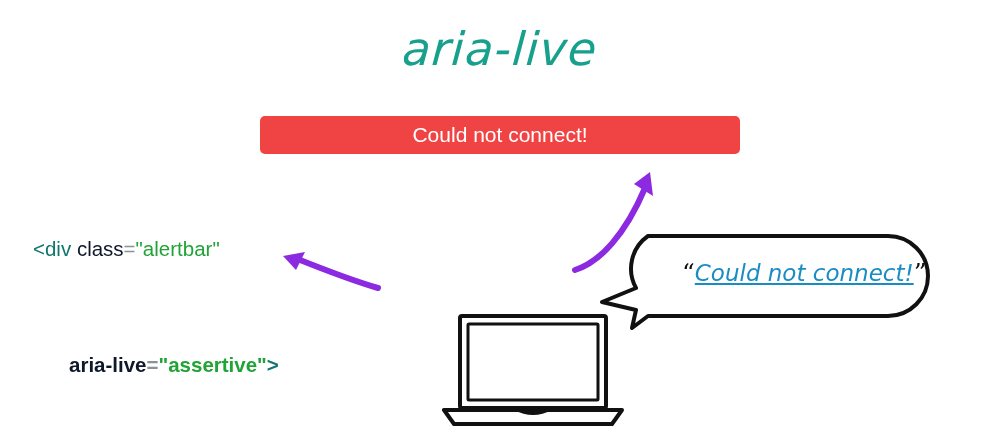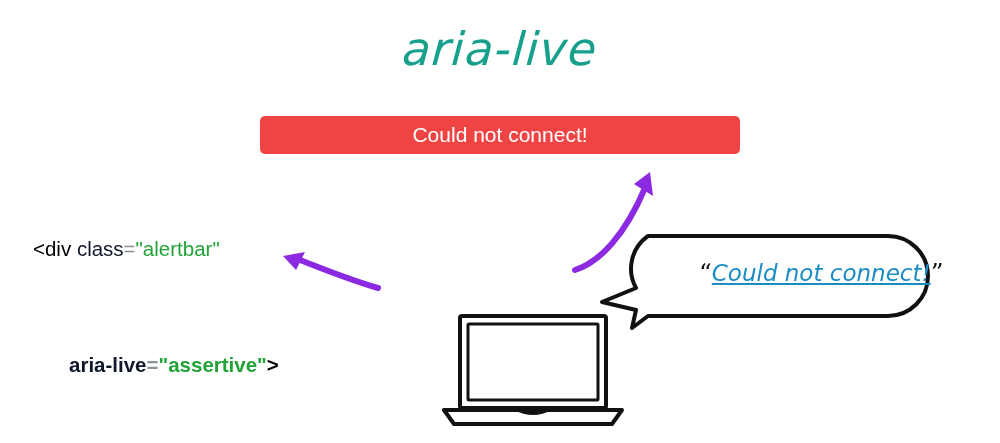--- a/index.html
+++ b/index.html
@@ -53,21 +53,21 @@
   
   #code {
     position: absolute;
     left: 33px;
     top: 176px;
     font-family: "Liberation Sans", sans-serif;
     font-size: 20.5px;
     line-height: 29px;
     white-space: pre;
   }
-  .tok-tag   { color: #000000; }
+  .tok-tag   { color: #0f766e; }
   .tok-attr  { color: #0f172a; }
   .tok-eq    { color: #8a9396; }
   .tok-val   { color: #21a336; }
   .tok-text  { color: #1d1d1d; }
   .code-line-2 { font-weight: bold; padding-left: 36px; display: inline-block; }
   #arrows {
     position: absolute;
     left: 0;
     top: 0;
   }
@@ -80,21 +80,20 @@
   #bubble-text {
     position: absolute;
     left: 682px;
     top: 258px;
     font-family: "DejaVu Sans", sans-serif;
     font-size: 23px;
     font-style: italic;
     color: #1a8cc4;
     text-decoration: underline;
     white-space: nowrap;
-    margin-left: 17px;
   }
   .quote-mark {
     font-family: "DejaVu Serif", serif;
     color: #111111;
     font-style: normal;
     font-size: 25px;
     text-decoration: none;
     display: inline-block;
   }
 </style>

